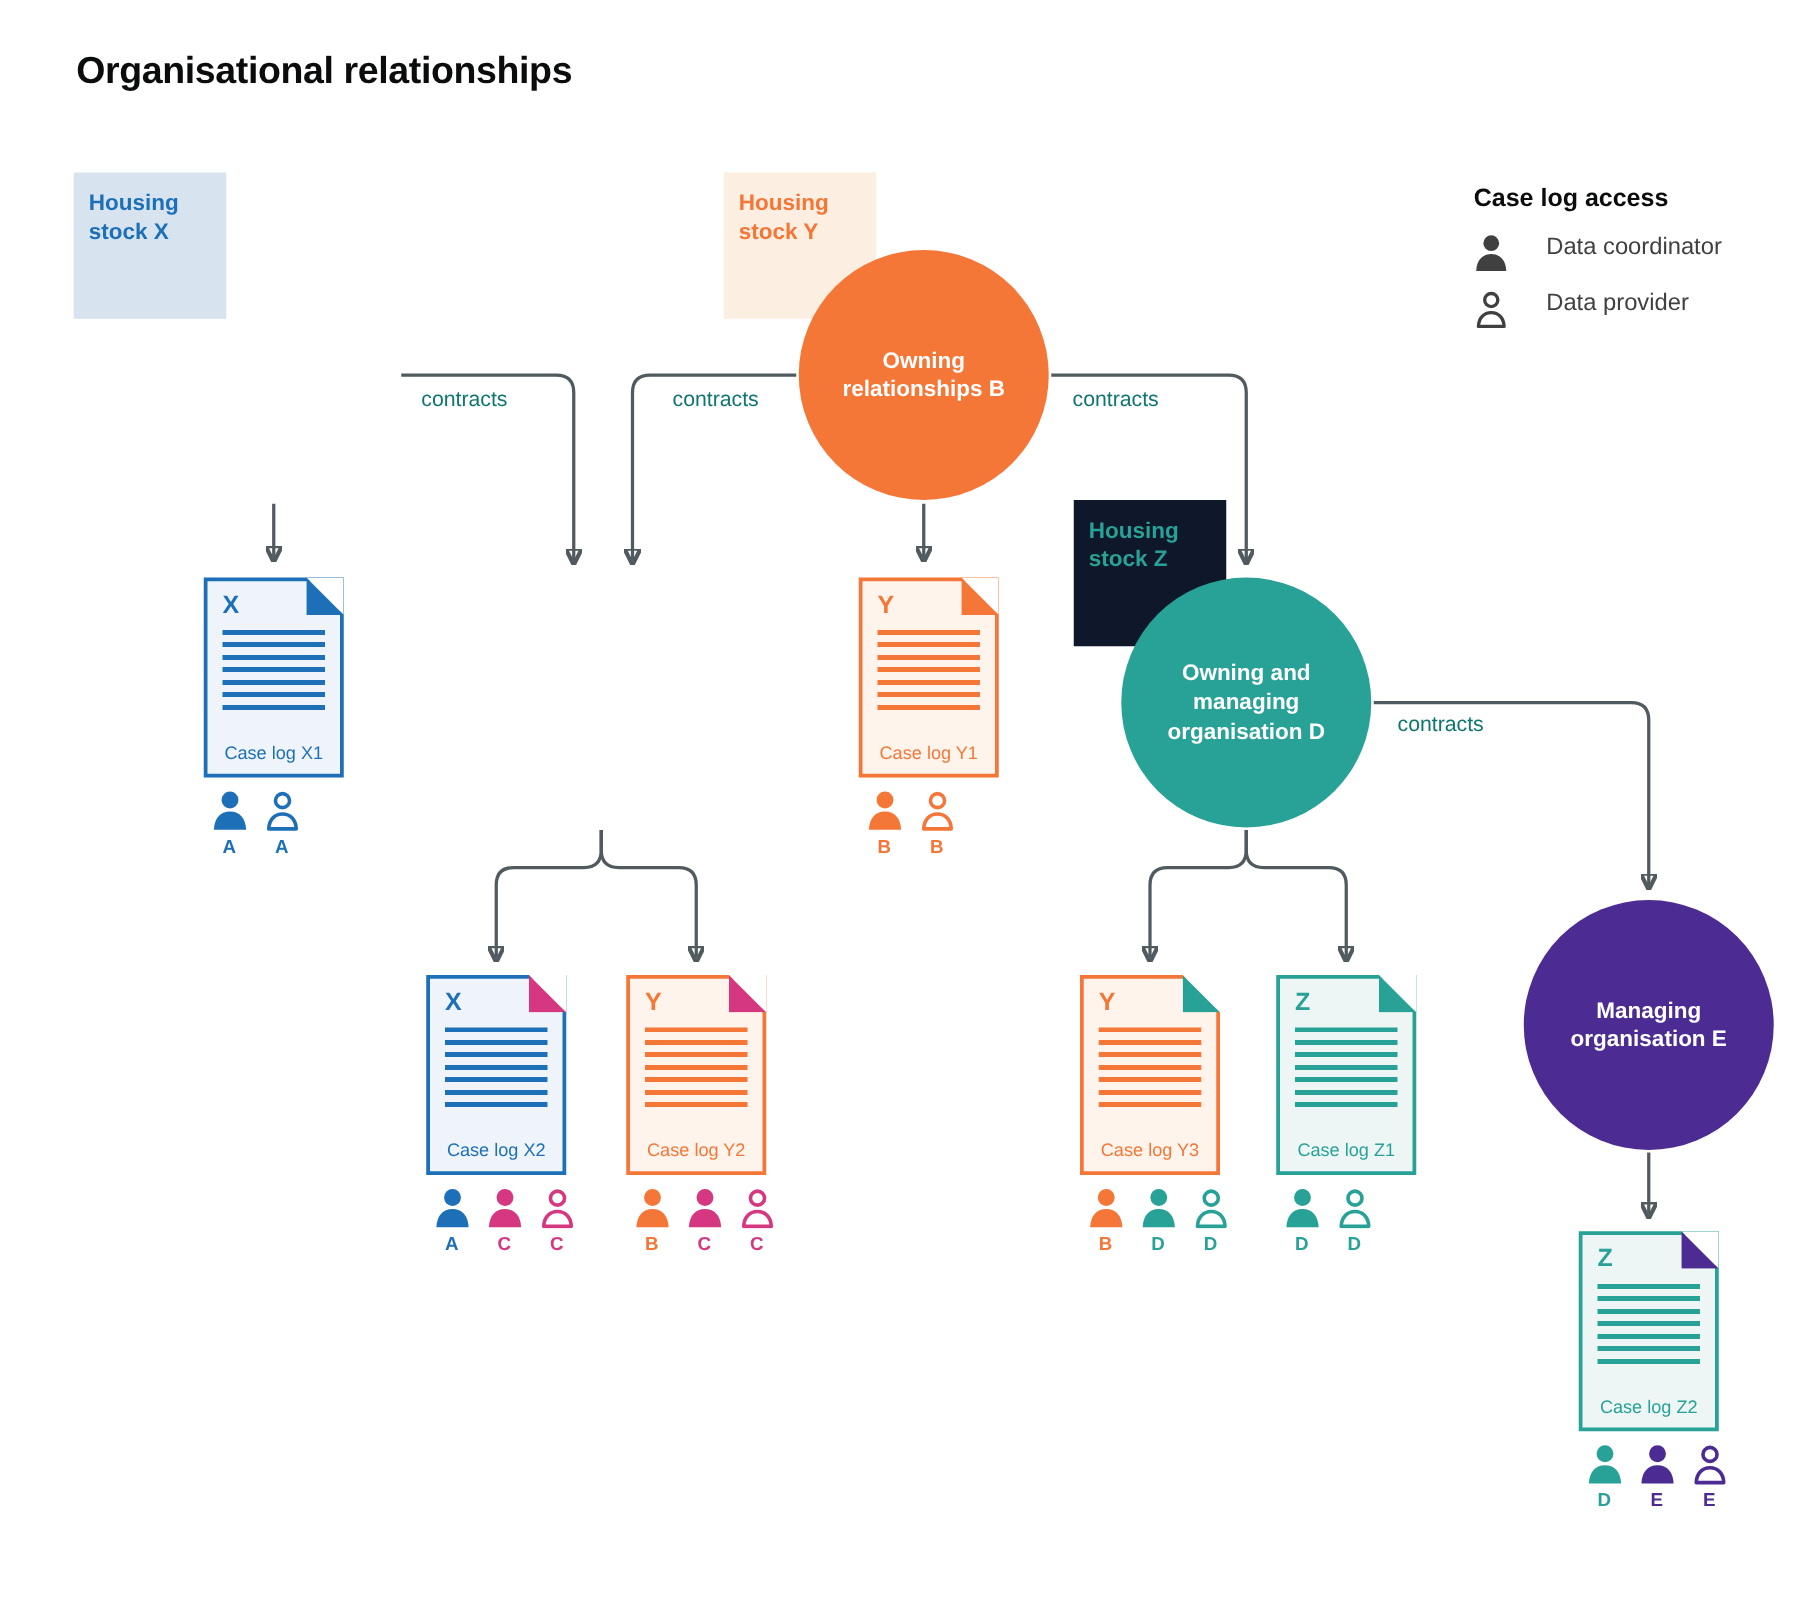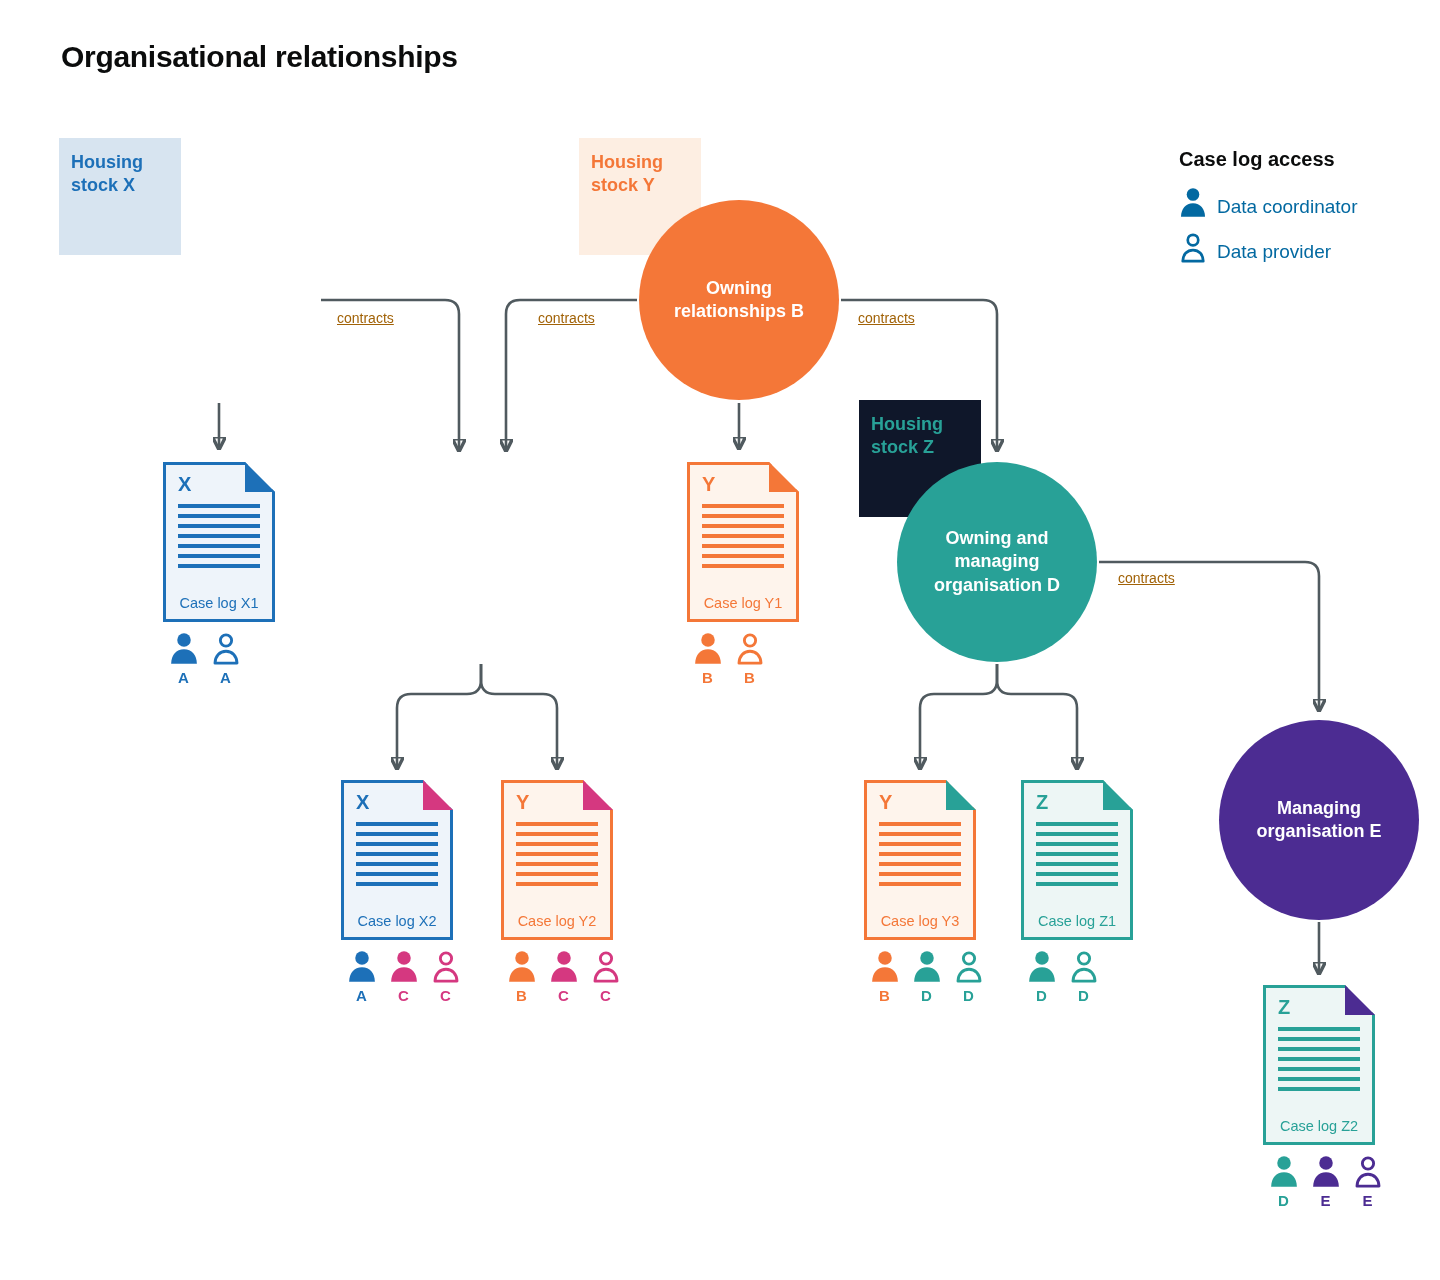--- a/index.html
+++ b/index.html
@@ -10,40 +10,40 @@
   .page-title { position:absolute; left:42px; top:40px; font-size:30px; font-weight:700; letter-spacing:-0.3px; }
 
   .arrows { position:absolute; left:0; top:0; pointer-events:none; }
   .arrows path { stroke:#505a5f; stroke-width:2.6; fill:none; }
 
   .stock-box { position:absolute; width:122px; height:117px; padding:13px 12px; font-weight:700; font-size:18px; line-height:1.25; }
 
   .org-circle { position:absolute; width:200px; height:200px; border-radius:50%; display:flex; align-items:center; justify-content:center; text-align:center; color:#fff; font-weight:700; font-size:18px; line-height:1.3; }
   .org-circle span { display:block; width:156px; }
 
-  .contracts-label { position:absolute; font-size:14px; color:#a16207;text-decoration:underline; }
+  .contracts-label { position:absolute; font-size:17px; color:#0f766e; }
 
   .doc { position:absolute; width:112px; height:160px; border:3px solid currentColor; }
   .doc-letter { margin:7px 0 0 12px; font-size:20px; font-weight:700; line-height:1.2; }
   .doc-lines { margin:8px 12px 0 12px; height:66px;
     background: repeating-linear-gradient(to bottom, currentColor 0px, currentColor 4px, transparent 4px, transparent 10px); }
   .doc-label { position:absolute; left:0; right:0; bottom:8px; text-align:center; font-weight:400; font-size:14.5px; }
   .doc-cut  { position:absolute; top:-3px; right:-3px; width:30px; height:30px; background:#ffffff;
     clip-path: polygon(0 0, 100% 0, 100% 100%); }
   .doc-fold { position:absolute; top:-3px; right:-3px; width:30px; height:30px; background-color:currentColor;
     clip-path: polygon(0 0, 100% 100%, 0 100%); }
 
   .access-row { position:absolute; display:flex; gap:9px; }
   .person { display:flex; flex-direction:column; align-items:center; width:33px; }
   .person-icon { width:30px; height:33px; display:block; }
   .person-letter { font-weight:700; font-size:15px; margin-top:4px; }
 
   .legend { position:absolute; left:1160px; top:148px; }
   .legend-title { font-size:20px; font-weight:700; margin-bottom:16px; }
-  .legend-item { display:flex; align-items:flex-end; gap:10px; margin-bottom:14px; color:#0369a1; }
+  .legend-item { display:flex; align-items:flex-start; gap:30px; margin-bottom:14px; color:#404040; }
   .legend-item .person-icon { width:28px; height:31px; }
   .legend-item-label { font-size:19px; }
 
   .hidden-defs { position:absolute; width:0; height:0; overflow:hidden; }
 </style>
 </head>
 <body>
 
 <svg class="hidden-defs" aria-hidden="true">
   <defs>

